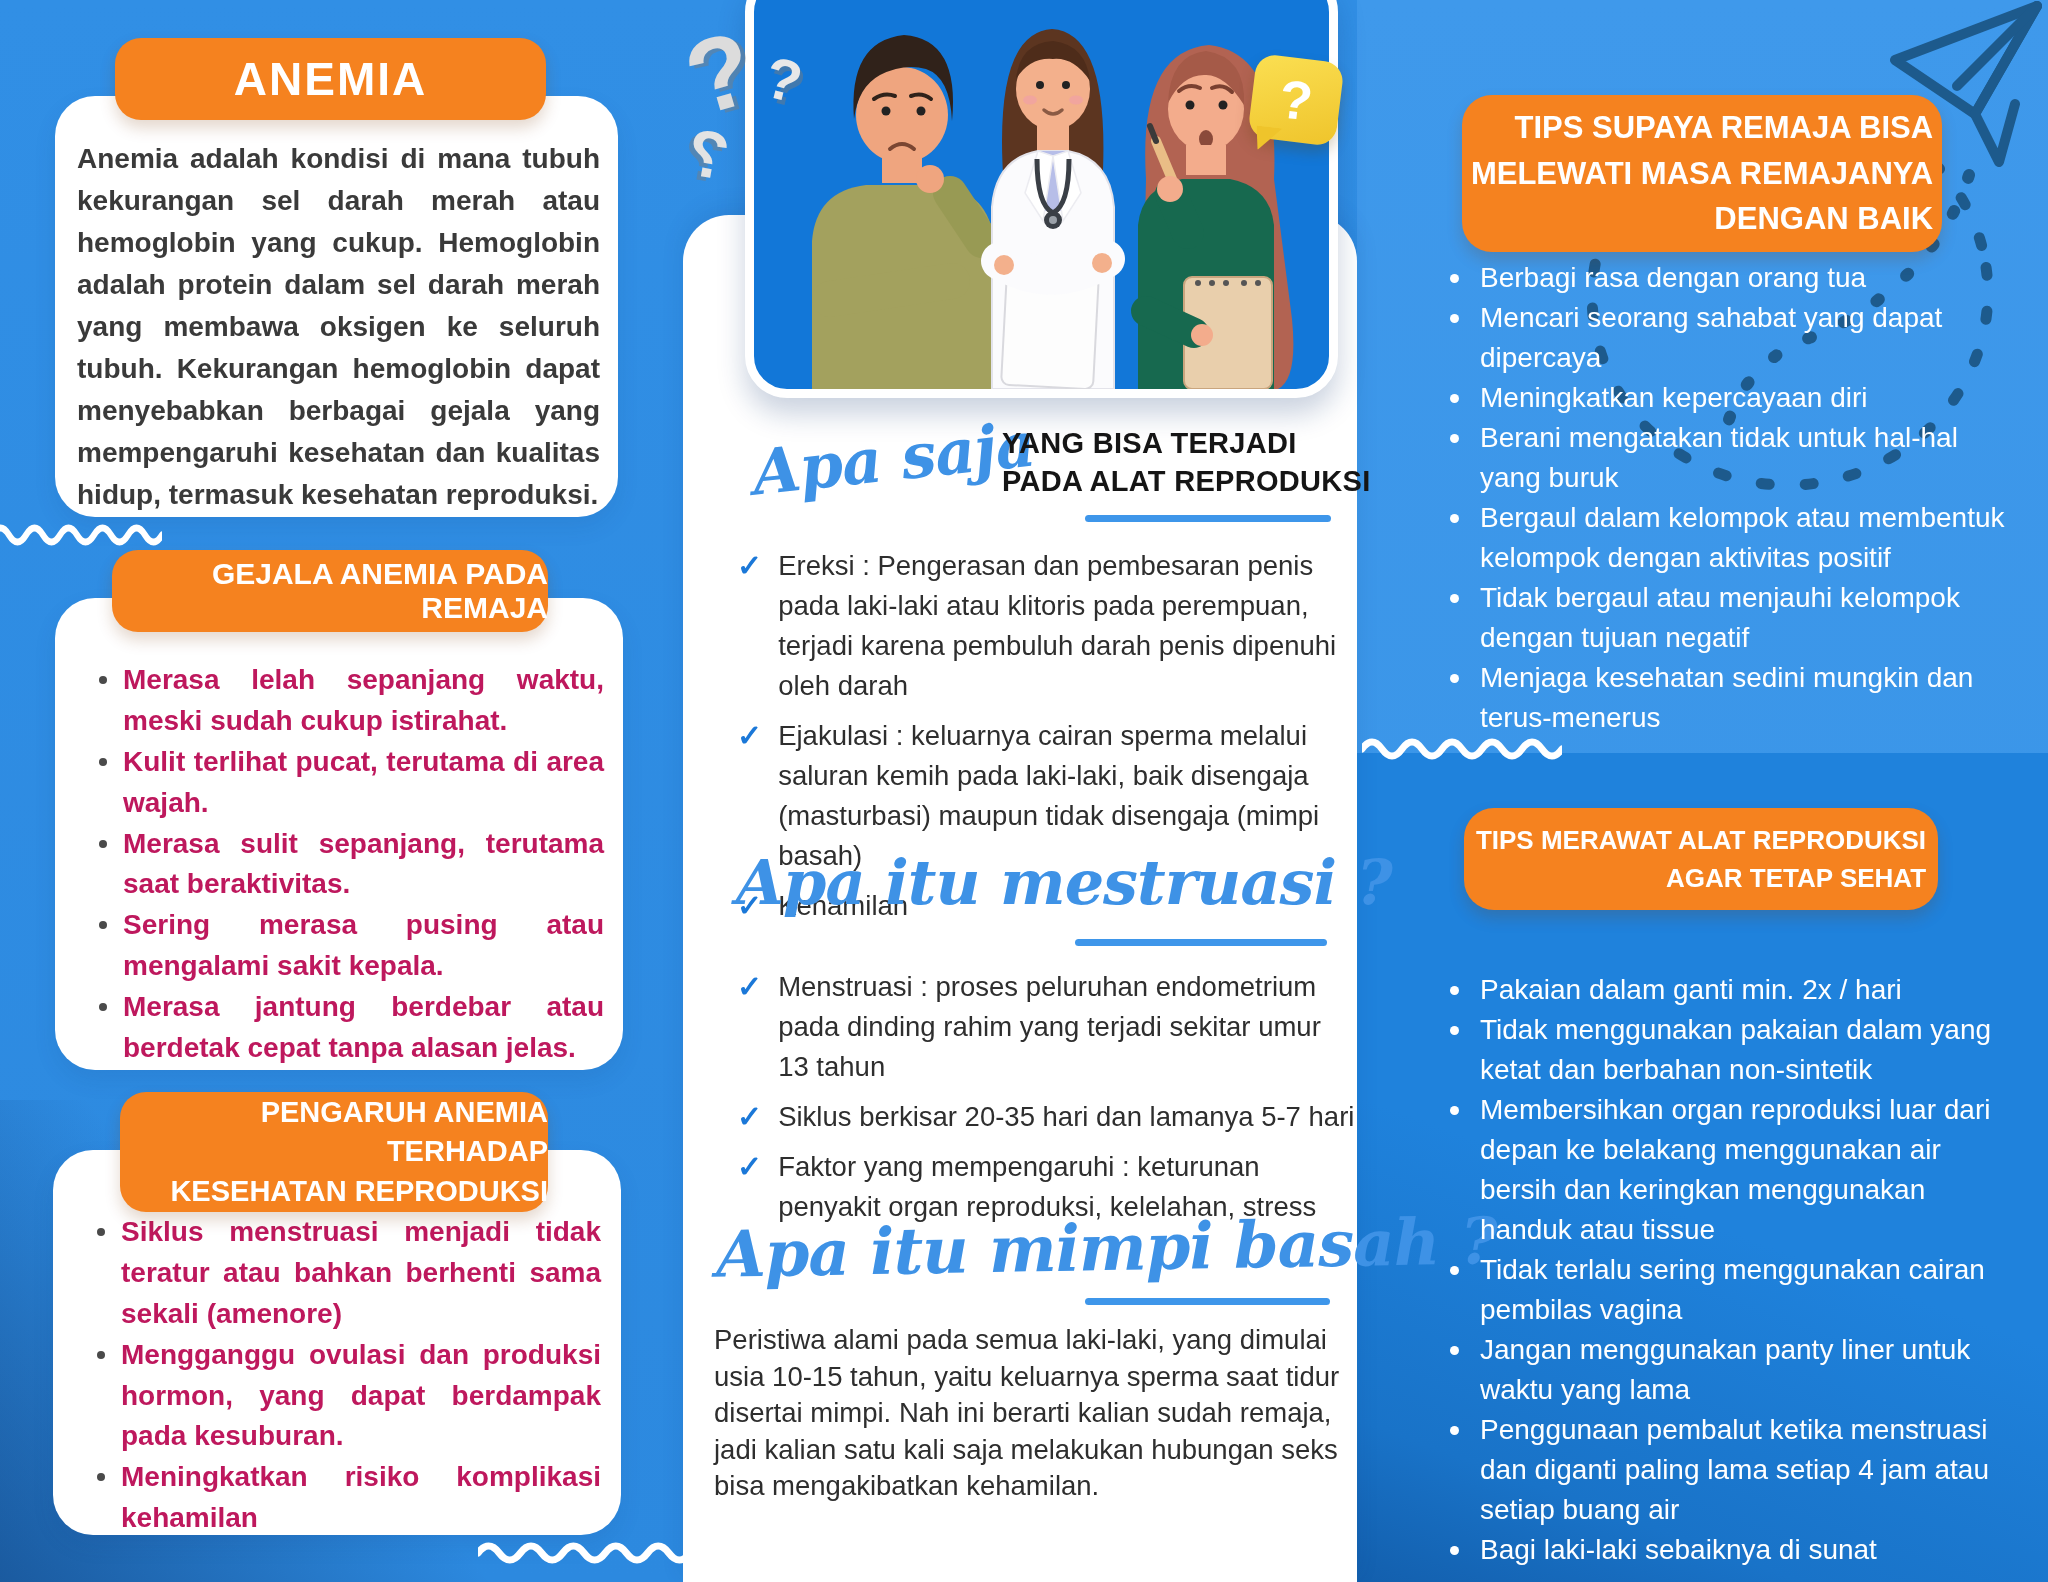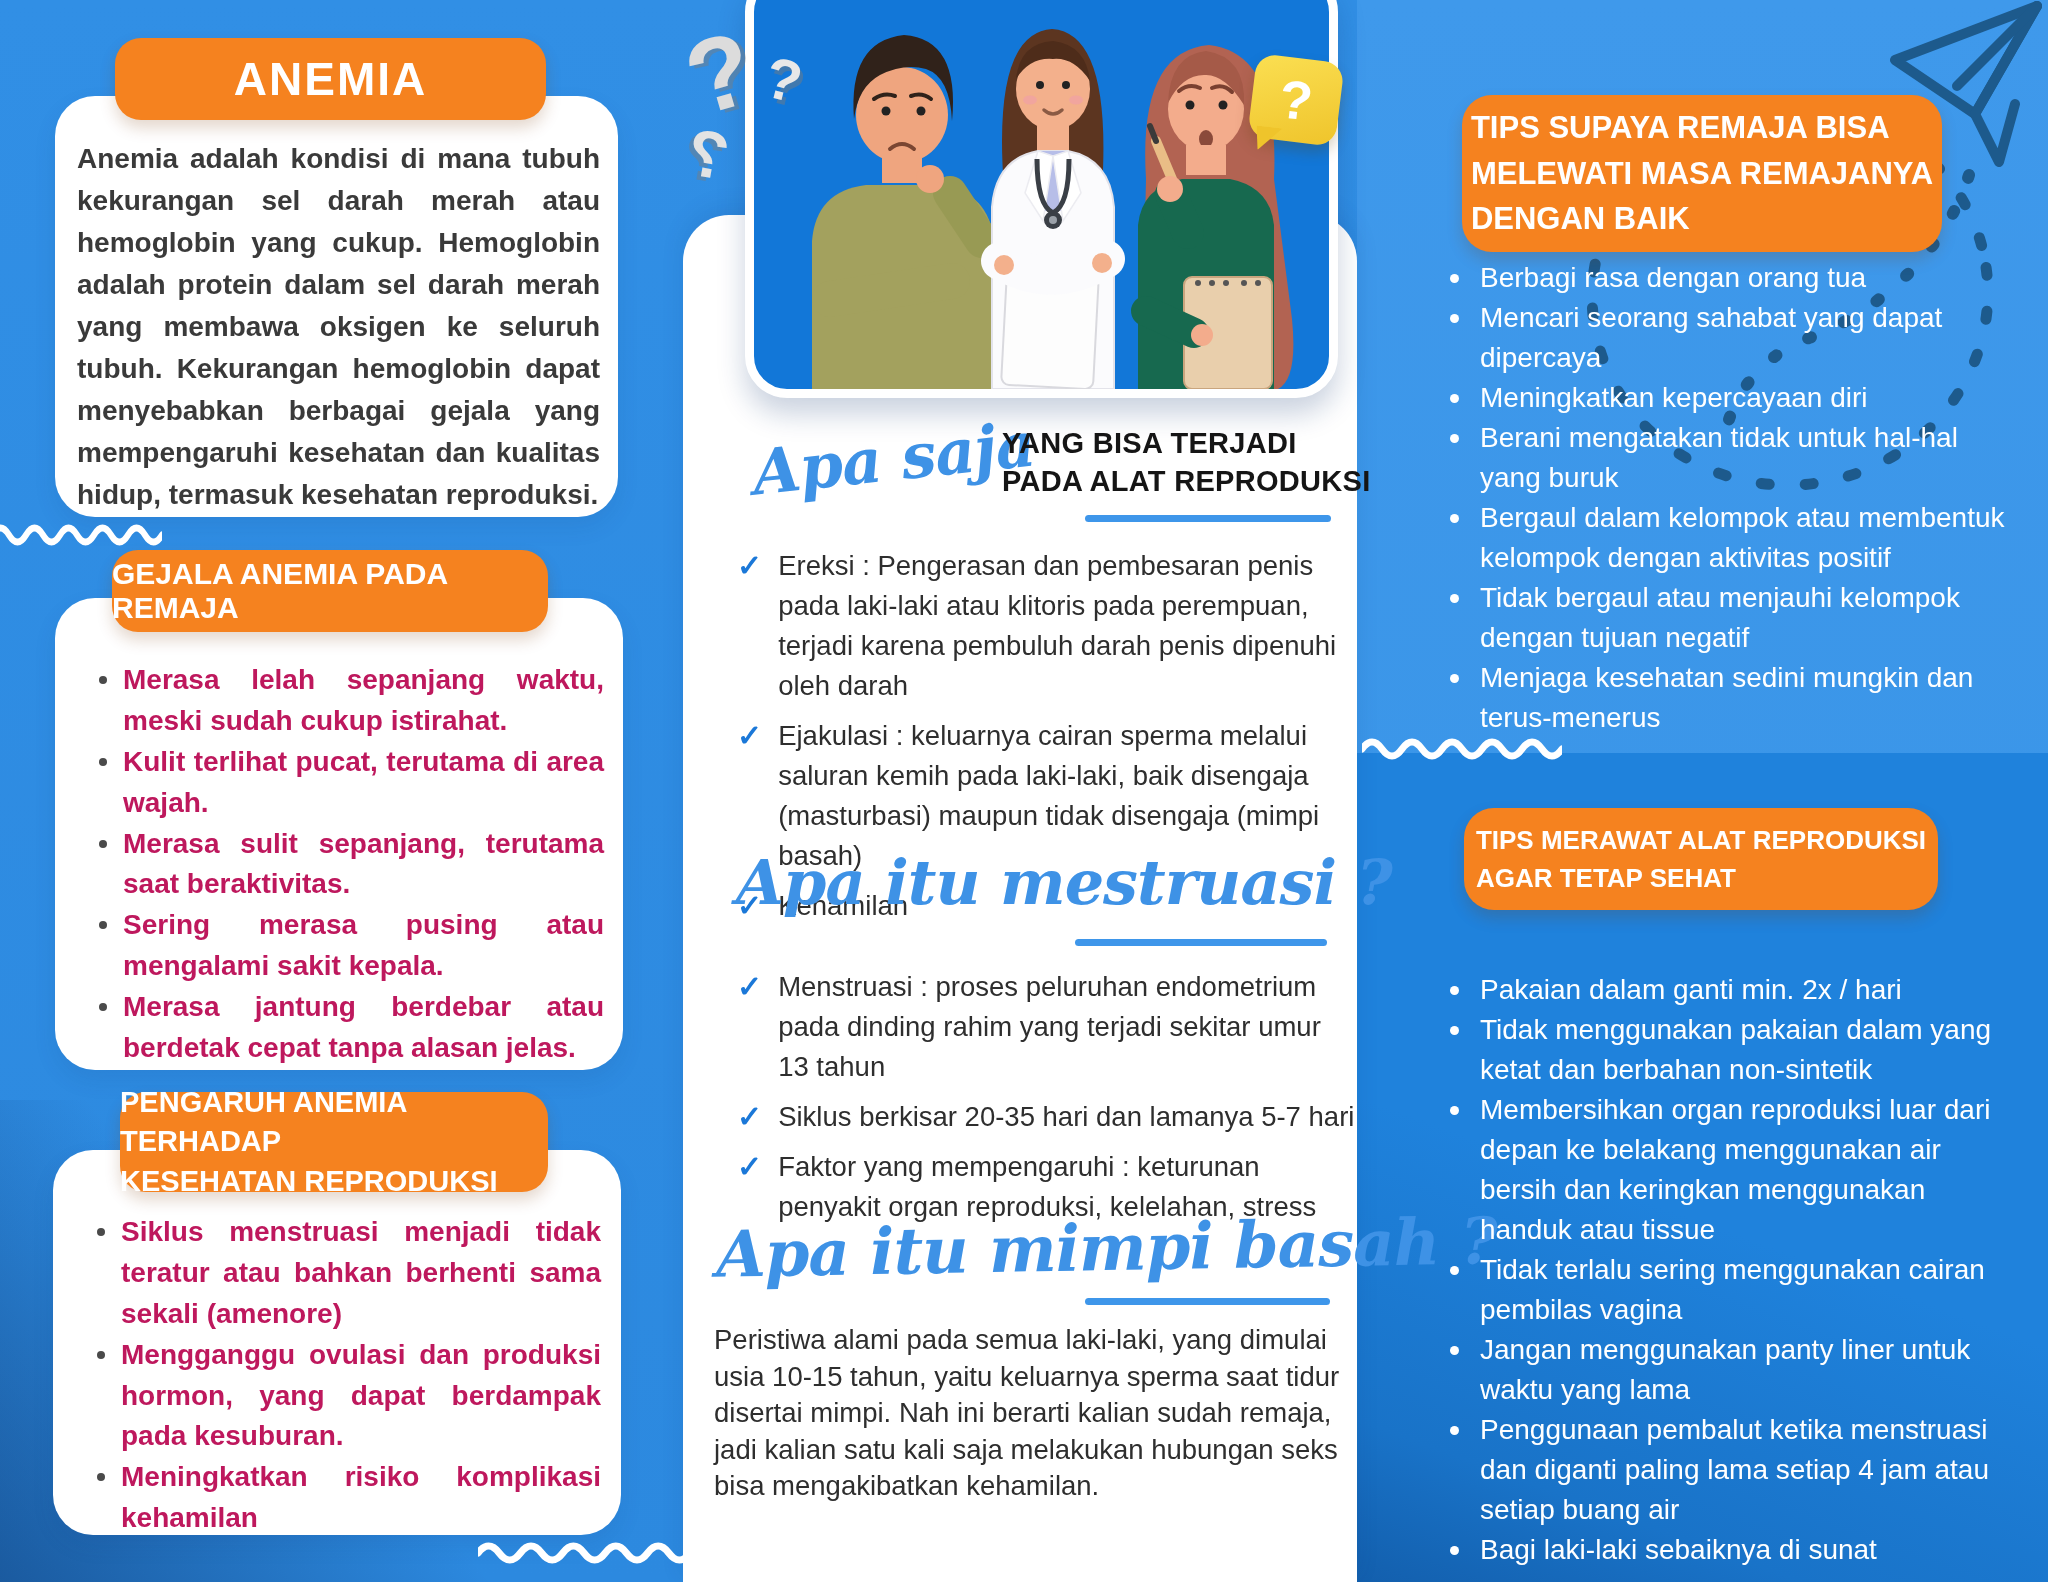--- a/index.html
+++ b/index.html
@@ -9,26 +9,26 @@
   
   .panel-right{position:absolute;left:1357px;top:0;width:691px;height:1582px;
         background:linear-gradient(180deg,#3F99EB,#3793E6);}
   .panel-right-lower{position:absolute;left:0;top:753px;width:691px;height:829px;
         background:linear-gradient(200deg,#1F82DC 55%,#1973C8 85%,#135FAD 100%);}
   .corner-shade{position:absolute;left:0;top:1100px;width:690px;height:482px;
         background:linear-gradient(230deg,rgba(0,0,0,0) 55%,rgba(9,44,96,.5) 100%);pointer-events:none;}
   .mid-panel{position:absolute;left:683px;top:215px;width:674px;height:1367px;background:#ffffff;
         border-radius:46px 46px 0 0;box-shadow:0 -8px 22px rgba(20,60,120,.12);}
   
-  .pill{position:absolute;background:#F5821F;color:#fff;font-weight:700;text-align:left;
+  .pill{position:absolute;background:#F5821F;color:#fff;font-weight:700;text-align:right;
         display:flex;align-items:center;justify-content:center;white-space:pre-line;
         box-shadow:0 8px 16px rgba(120,55,0,.20);z-index:6;box-sizing:border-box;}
   #pill-anemia{left:115px;top:38px;width:431px;height:82px;border-radius:26px;font-size:46px;letter-spacing:2px;}
   #pill-gejala{left:112px;top:550px;width:436px;height:82px;border-radius:26px;font-size:30px;}
-  #pill-pengaruh{left:120px;top:1092px;width:428px;height:100px;border-radius:26px;font-size:29px;line-height:1.35;}
+  #pill-pengaruh{left:120px;top:1092px;width:428px;height:120px;border-radius:26px;font-size:29px;line-height:1.35;}
   #pill-tips1{left:1462px;top:95px;width:480px;height:157px;border-radius:30px;font-size:31px;line-height:1.47;}
   #pill-tips2{left:1464px;top:808px;width:474px;height:102px;border-radius:30px;font-size:26px;line-height:1.47;}
   
   .card{position:absolute;background:#fff;border-radius:40px;box-shadow:0 10px 22px rgba(20,60,120,.10);
         box-sizing:border-box;z-index:4;color:#3A3A3A;font-weight:bold;}
   #card-intro{left:55px;top:96px;width:563px;height:421px;padding:42px 18px 16px 22px;}
   #card-intro p{margin:0;font-size:28px;line-height:1.5;text-align:justify;}
   #card-gejala{left:55px;top:598px;width:568px;height:472px;padding:62px 19px 14px 40px;}
   #card-pengaruh{left:53px;top:1150px;width:568px;height:385px;padding:62px 20px 14px 40px;}
   ul.dotlist{list-style:none;margin:0;padding:0;}

